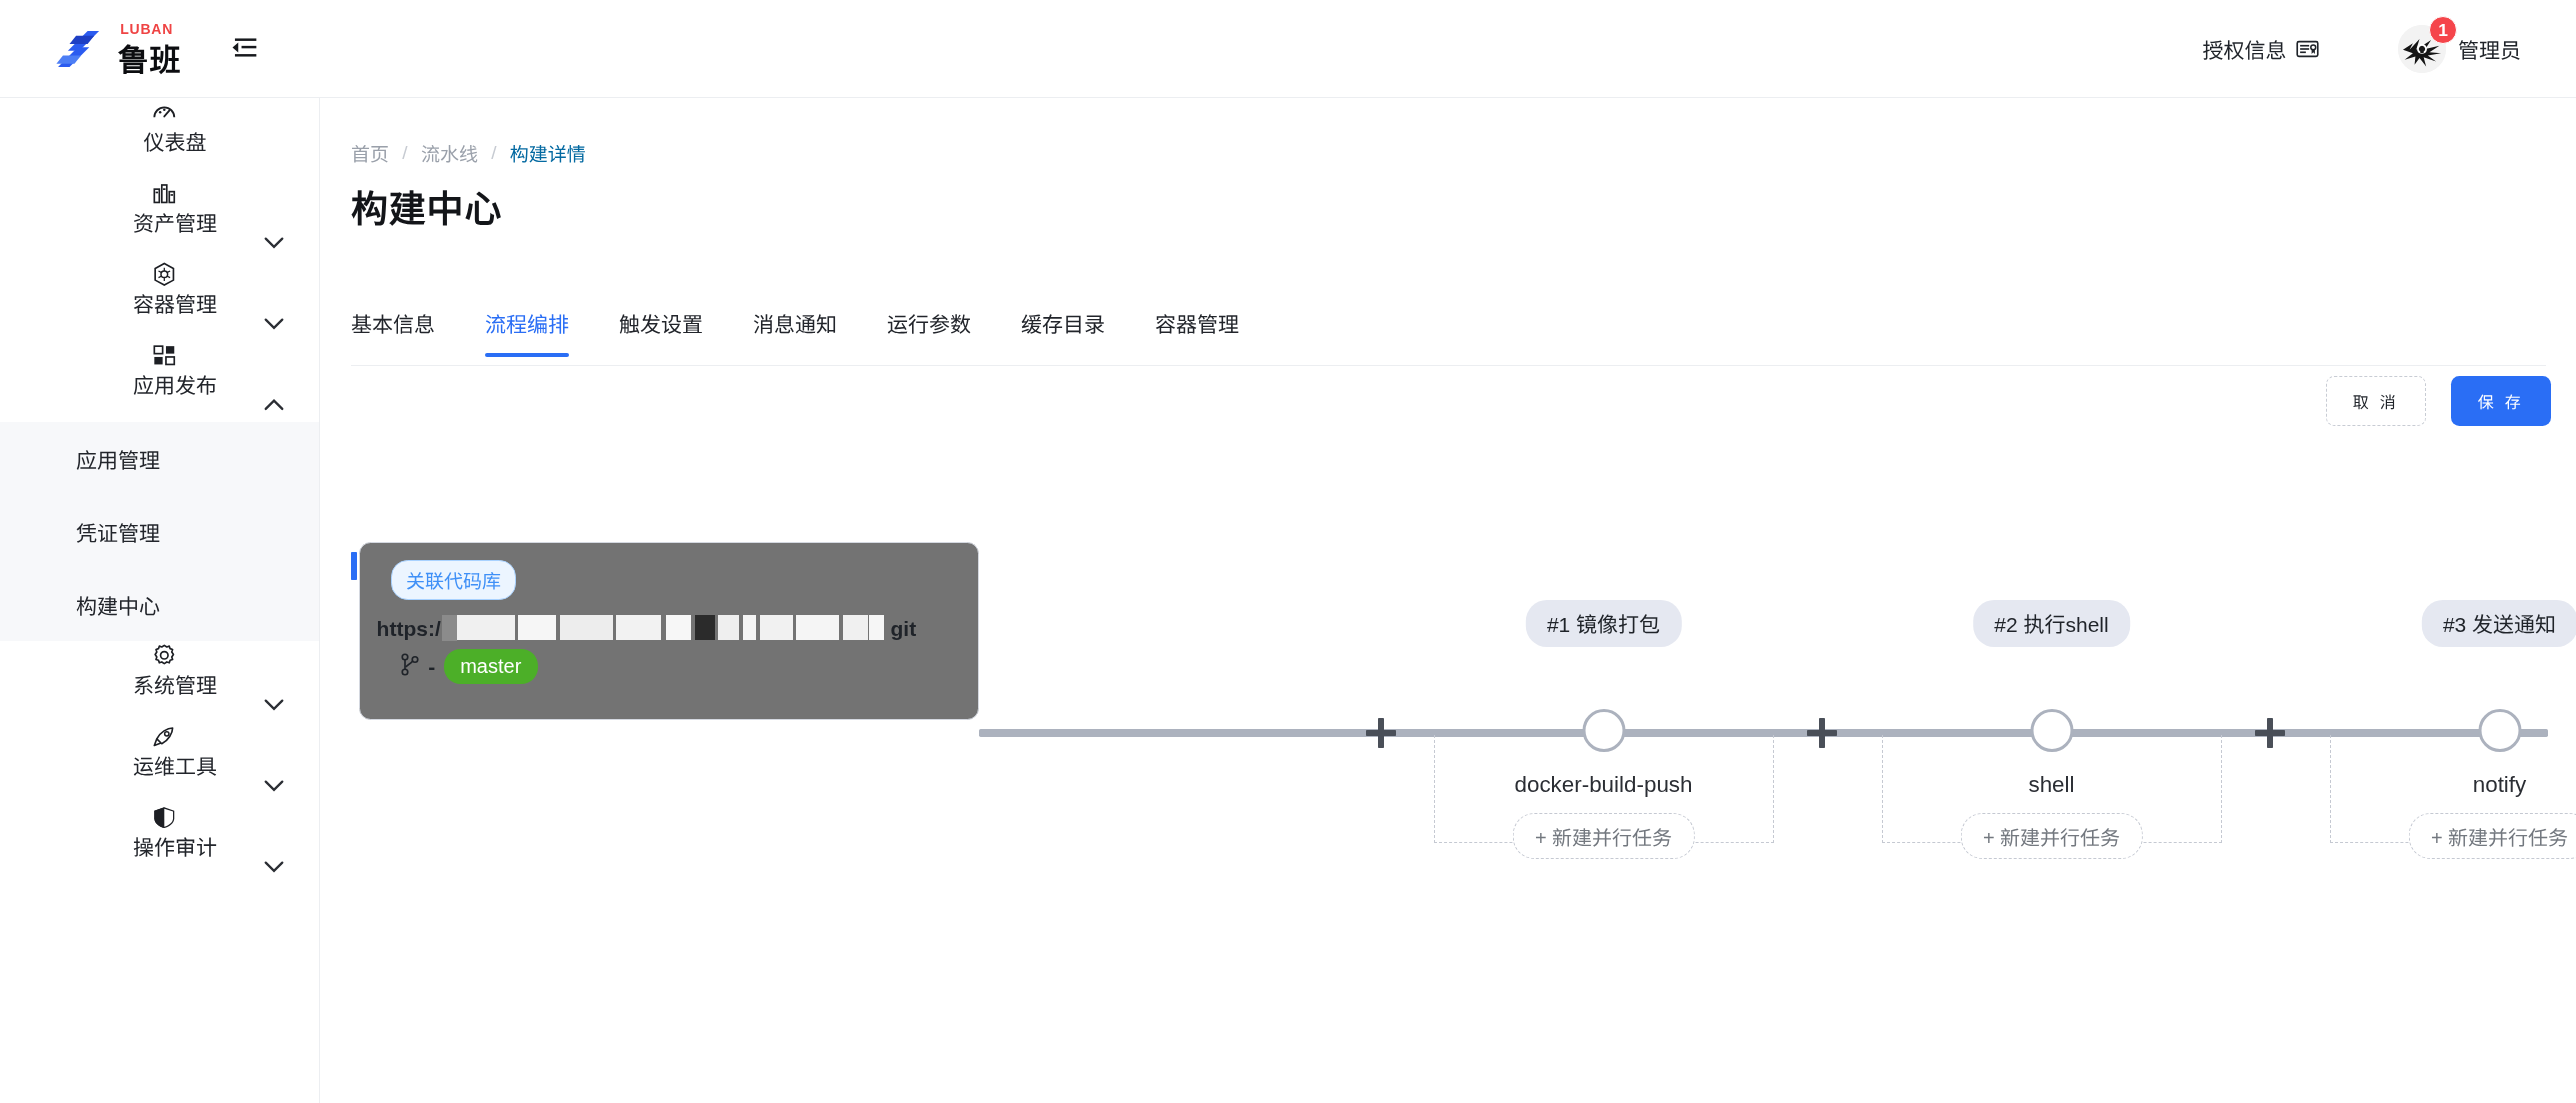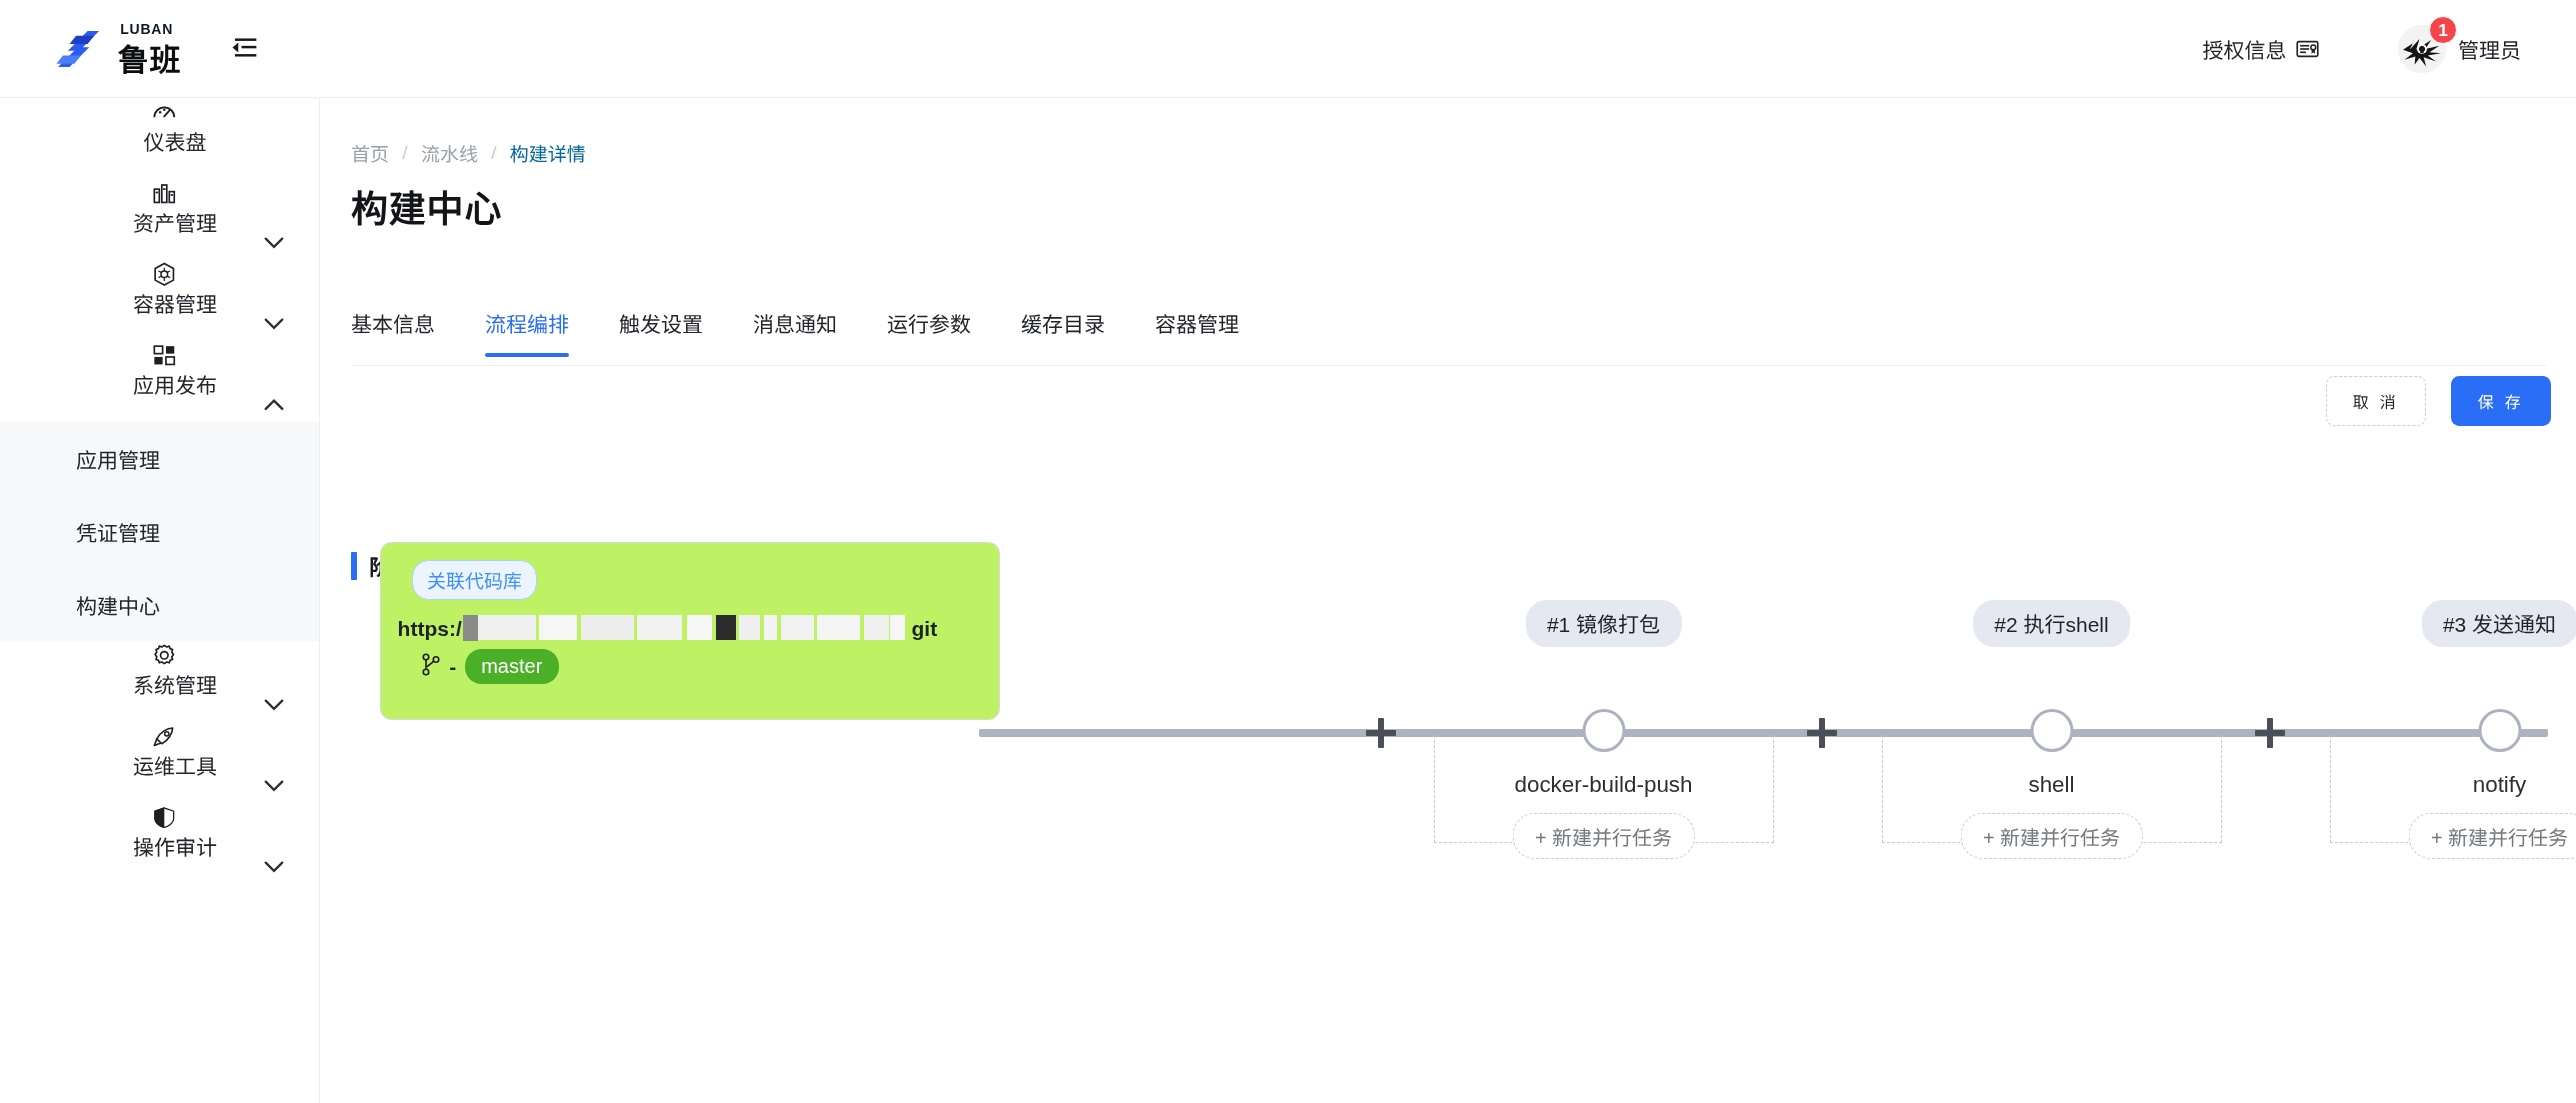--- a/index.html
+++ b/index.html
@@ -17,21 +17,21 @@
   .topbar {
     position: absolute; left: 0; top: 0;
     width: 2576px; height: 98px;
     background: #ffffff;
     border-bottom: 0.8px solid #eceef1;
     display: flex; align-items: center;
   }
   .brand { display: flex; align-items: center; margin-left: 51px; }
   .brand-mark { width: 65px; height: 46px; position: relative; }
   .brand-word { display: flex; flex-direction: column; margin-left: 1.7px; }
-  .brand-latin { font-size: 14px; letter-spacing: 0.8px; color: #0f172a; font-weight: 600; line-height: 1; margin-bottom: 9px; margin-left: 2.5px;}
+  .brand-latin { font-size: 14px; letter-spacing: 0.8px; color: #ef4444; font-weight: 600; line-height: 1; margin-bottom: 9px; margin-left: 2.5px;}
   .brand-cn { font-size: 31px; font-weight: 800; color: #0c0d10; line-height: 1; letter-spacing: 0.8px; }
 
   .collapse-btn {
     margin-left: 46px; width: 33px; height: 33px;
     display: flex; align-items: center; justify-content: center;
     cursor: pointer;
   }
 
   .cluster-select {
     margin-left: 106px; width: 290px; height: 40px;
@@ -142,22 +142,21 @@
   }
   .section-bar { width: 5.8px; height: 28px; background: #2a6ef5; margin-right: 12.4px; border-radius: 0.8px; }
 
   
   .pipeline { position: absolute; left: 0; top: 0; width: 2255px; height: 1006px; }
 
   .repo-card {
     position: absolute; left: 38px; top: 444px;
     width: 620px; height: 178px;
     border: 1.7px solid #d4d8e0; border-radius: 11.6px;
-    background: #bef264;
-    margin-left: 21px;
+    background: #737373;
   }
   .repo-badge {
     position: absolute; left: 31px; top: 16.6px;
     padding: 5.8px 14px; border-radius: 16.6px;
     background: #ecf5ff; border: 1.7px solid #a9d2ff;
     color: #3f90f7; font-size: 19px; white-space: nowrap;
   }
   .repo-url {
     position: absolute; left: 16.6px; top: 68px;
     width: 589px; height: 35px;

